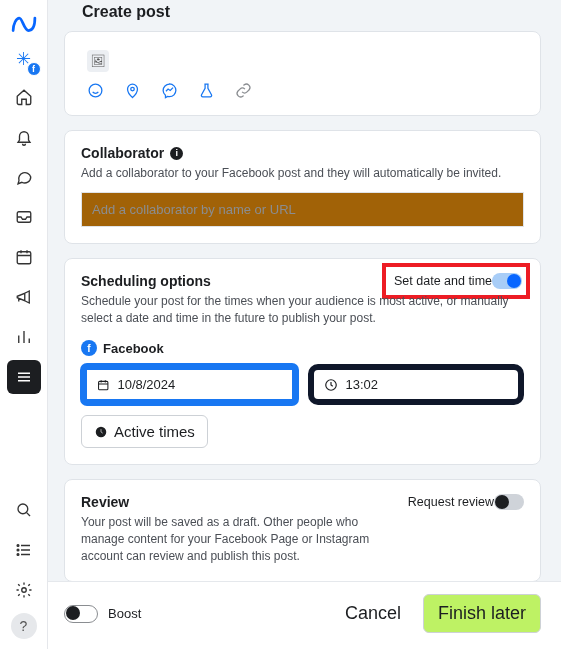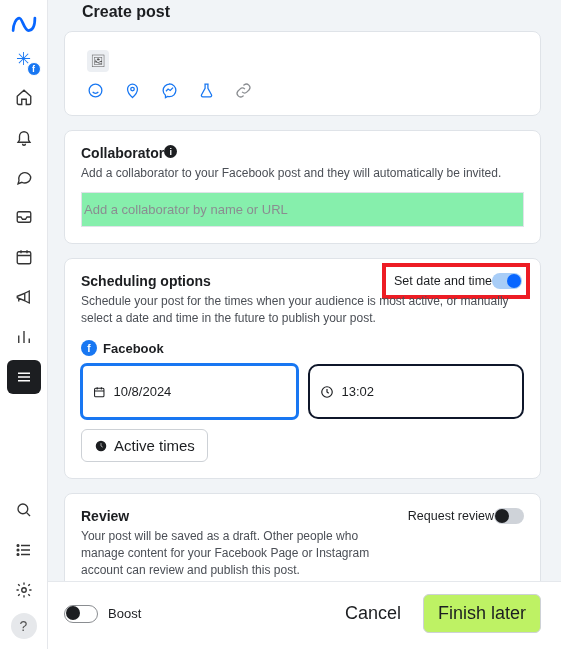--- a/index.html
+++ b/index.html
@@ -23,37 +23,37 @@
   .scroll-area::-webkit-scrollbar { width: 12px; }
   .scroll-area::-webkit-scrollbar-track { background: #eceff3; }
   .scroll-area::-webkit-scrollbar-thumb { background: #b7bdc6; border-radius: 2px; }
   .card { background: #fff; border: 1px solid #dfe3e8; border-radius: 8px; padding: 14px 16px 16px 16px; margin-bottom: 14px; }
   .composer-card { padding-bottom: 10px; }
   .mini-thumb { width: 22px; height: 22px; border-radius: 4px; background: #eceff3; display:flex; align-items:center; justify-content:center; font-size:12px; color:#555; margin: 4px 6px 8px 6px;}
   .tool-row { display: flex; gap: 20px; padding: 2px 6px 2px 6px; }
   .tool-row .ticon { color: #1877f2; cursor: pointer; }
   .tool-row .ticon.gray { color: #8a8d91; }
   .tool-row svg { width: 17px; height: 17px; stroke: currentColor; fill: none; stroke-width: 1.8; }
-  .section-title { font-size: 14px; font-weight: 700; color: #1c1e21; display: flex; align-items: flex-start; gap: 0; }
+  .section-title { font-size: 14px; font-weight: 700; color: #1c1e21; display: flex; align-items: center; gap: 6px; }
   .info-dot { width: 13px; height: 13px; border-radius: 50%; background: #1c1e21; color: #fff; font-size: 9px; display:inline-flex; align-items:center; justify-content:center; font-weight:700;}
   .section-desc { font-size: 12px; color: #4b4f56; margin-top: 4px; line-height: 1.4; }
-  .collab-input { margin-top: 10px; width: 100%; background: #86efac; border: 1px solid #dfe3e8; border-radius: 0; padding: 9px 2px; font-size: 12.5px; color: #8a8d91; }
+  .collab-input { margin-top: 10px; width: 100%; background: #a16207; border: 1px solid #dfe3e8; border-radius: 0; padding: 9px 10px; font-size: 12.5px; color: #8a8d91; }
   .sched-head { display: flex; justify-content: space-between; align-items: center; }
   .toggle-wrap { display: flex; align-items: center; font-size: 12.5px; color: #1c1e21; }
   .toggle { width: 30px; height: 16px; border-radius: 10px; position: relative; cursor: pointer; }
   .toggle.on { background: #a8cdf7; }
   .toggle.off { background: #cfd3d9; }
   .toggle .knob { position: absolute; width: 14px; height: 14px; border-radius: 50%; top: 1px; }
   .toggle.on .knob { right: 1px; background: #0866ff; }
   .toggle.off .knob { left: 1px; background: #fff; border: 1px solid #bbb; }
   .sched-highlight { border: 4px solid #ed1c24; padding: 6px 4px 6px 8px; margin: -10px -6px -10px 0; }
   .platform-row { display:flex; align-items:center; gap:6px; margin-top: 14px; font-size: 13px; font-weight:600; color:#1c1e21;}
   .fb-icon { width:16px; height:16px; border-radius:50%; background:#1877f2; color:#fff; font-size:10px; font-weight:700; display:inline-flex; align-items:center; justify-content:center;}
   .dt-row { display:flex; gap:10px; margin-top:8px; }
-  .field { display:flex; align-items:center; gap:8px; border:2px solid #0f172a; border-radius:6px; padding:18px 10px; font-size:13px; color:#1c1e21; background:#fff; }
+  .field { display:flex; align-items:center; gap:8px; border:6px solid #0f172a; border-radius:6px; padding:7px 10px; font-size:13px; color:#1c1e21; background:#fff; }
   .field svg { width:14px; height:14px; stroke:#1c1e21; fill:none; stroke-width:2;}
   .date-field { flex: 1; border-color:#1877f2; box-shadow: 0 0 0 1px #1877f2; }
   .time-field { flex: 1; border-radius: 10px; }
   .pill-btn { display:inline-flex; align-items:center; gap:6px; border:1px solid #cdd1d6; border-radius:6px; padding:7px 12px; font-size:15px; color:#1c1e21; background:#fff; margin-top:10px; cursor:pointer;}
   .pill-btn svg { width:14px; height:14px; fill:#1c1e21; }
   .review-head { display:flex; justify-content:space-between; align-items:flex-start;}
   .footer { padding: 12px 20px 16px 16px; display:flex; align-items:center; background:#fff; border-top:1px solid #e5e8ec;}
   .boost-wrap { display:flex; align-items:center; gap:10px; font-size:13px; color:#1c1e21;}
   .boost-toggle { width:34px; height:18px; border-radius:10px; border:1.5px solid #8a8d91; position:relative; cursor:pointer;}
   .boost-toggle .bk { position:absolute; width:14px; height:14px; border-radius:50%; background:#1c1e21; top:0.5px; left:1px; }

